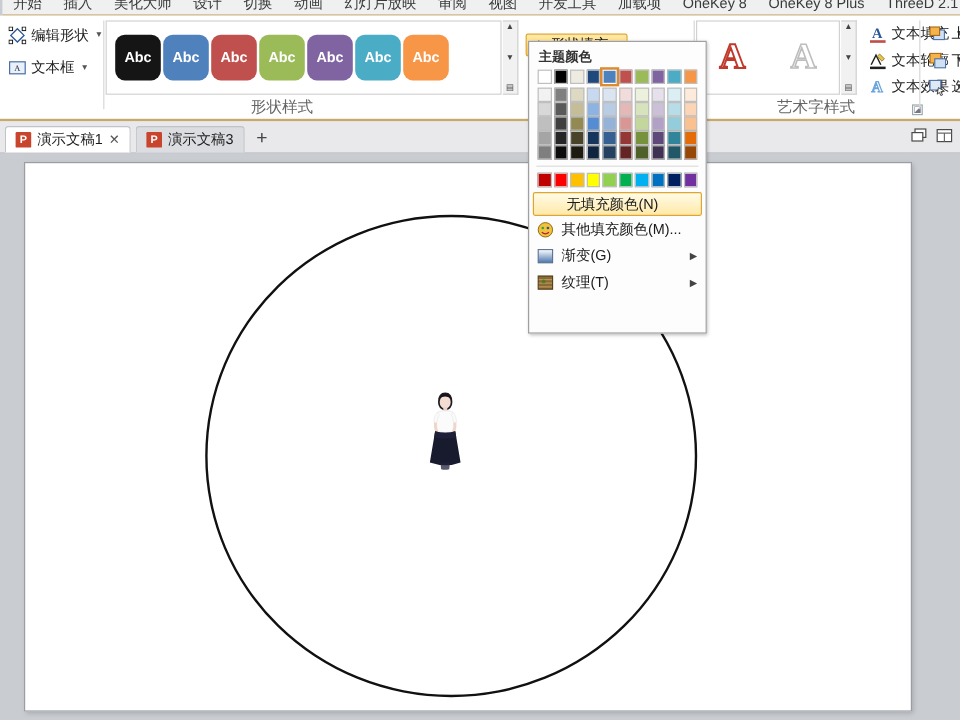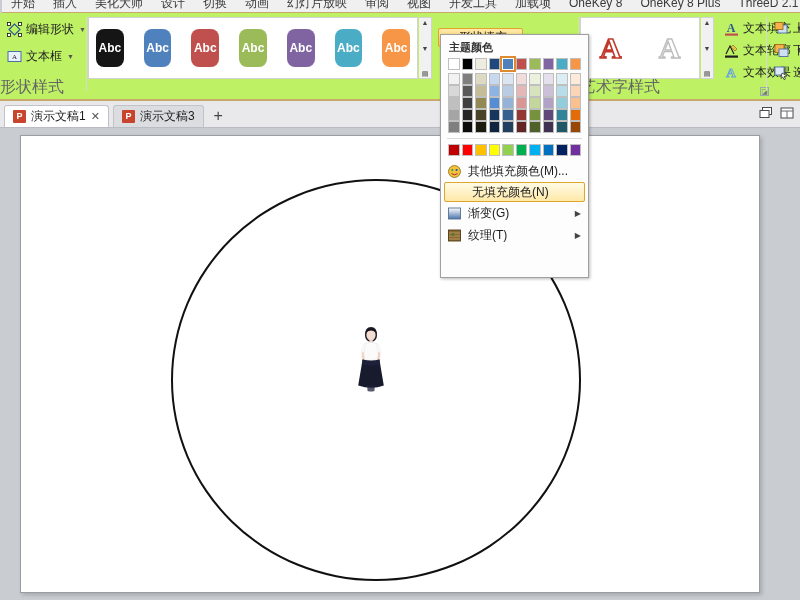--- a/index.html
+++ b/index.html
@@ -24,27 +24,27 @@
     white-space:nowrap;
   }
   .rtab{
     padding:0 9px; font-size:12px; color:#3a3a3a; line-height:20px;
     cursor:default;
   }
 
   
   #ribbon{
     position:absolute; left:0; top:13px; width:800px; height:88px;
-    background:#bef264;
+    background:#ffffff;
     border-bottom:2px solid #c8a96a;
   }
   .grp{ position:absolute; top:0; height:86px; }
   .grp-label{
-    position:absolute; bottom:1px; width:100%; 
-    font-size:16px; color:#666;
+    position:absolute; bottom:1px; width:100%; text-align:center;
+    font-size:13px; color:#666;
   }
   .grp-sep{
     position:absolute; top:4px; width:1px; height:74px; background:#d8d8d8;
   }
   .dialog-launcher{
     position:absolute; bottom:3px; width:9px;height:9px;
     border:1px solid #9aa;color:#778;font-size:7px;line-height:8px;text-align:center;
   }
 
   
@@ -57,21 +57,21 @@
   .arrow-dn{ font-size:7px; color:#555; margin-left:1px;}
 
   
   .gicon{ width:15px;height:15px; flex:0 0 15px; position:relative; }
 
   
   #style-gallery{
     position:absolute; left:88px; top:4px;
     width:330px; height:62px;
     background:#fff; border:1px solid #d2d2d2;
-    display:flex; align-items:center; gap:20px; padding:0 7px;
+    display:flex; align-items:center; gap:2px; padding:0 7px;
   }
   .swatch{
     width:38px;height:38px;border-radius:8px;
     display:flex;align-items:center;justify-content:center;
     color:#fff;font-size:12px;font-weight:bold;
     cursor:default;
   }
   #gallery-scroll{
     position:absolute; left:419px; top:4px; width:13px; height:62px;
     background:#f1f1f1; border:1px solid #d2d2d2; border-left:none;
@@ -428,35 +428,35 @@
       <div class="pal-cell" style="background:#00b050"></div>
       <div class="pal-cell" style="background:#00b0f0"></div>
       <div class="pal-cell" style="background:#0070c0"></div>
       <div class="pal-cell" style="background:#002060"></div>
       <div class="pal-cell" style="background:#7030a0"></div>
     </div>
   </div>
 
   <div style="height:4px"></div>
 
+  <div class="menu-item hl">
+    <span class="mi-icon"></span>
+    <span>无填充颜色(N)</span>
+  </div>
+
   <div class="menu-item">
     <span class="mi-icon">
       <svg width="15" height="15" viewBox="0 0 15 15">
         <circle cx="7.5" cy="7.5" r="6" fill="#f3c13a" stroke="#8a6a12" stroke-width=".8"></circle>
         <circle cx="5.3" cy="6" r="1.1" fill="#2a5"></circle>
         <circle cx="9.6" cy="6" r="1.1" fill="#25a"></circle>
         <path d="M4.5 9.6 q3 2.4 6 0" fill="none" stroke="#a24" stroke-width="1"></path>
       </svg>
     </span>
     <span>其他填充颜色(M)...</span>
-  </div>
-
-  <div class="menu-item hl">
-    <span class="mi-icon"></span>
-    <span>无填充颜色(N)</span>
   </div>
 
 
   <div class="menu-item">
     <span class="mi-icon">
       <svg width="15" height="15" viewBox="0 0 15 15">
         <defs>
             <linearGradient id="gr1" x1="0" y1="0" x2="0" y2="1">
           <stop offset="0" stop-color="#ffffff"></stop>
               <stop offset="1" stop-color="#4a74ad"></stop>

